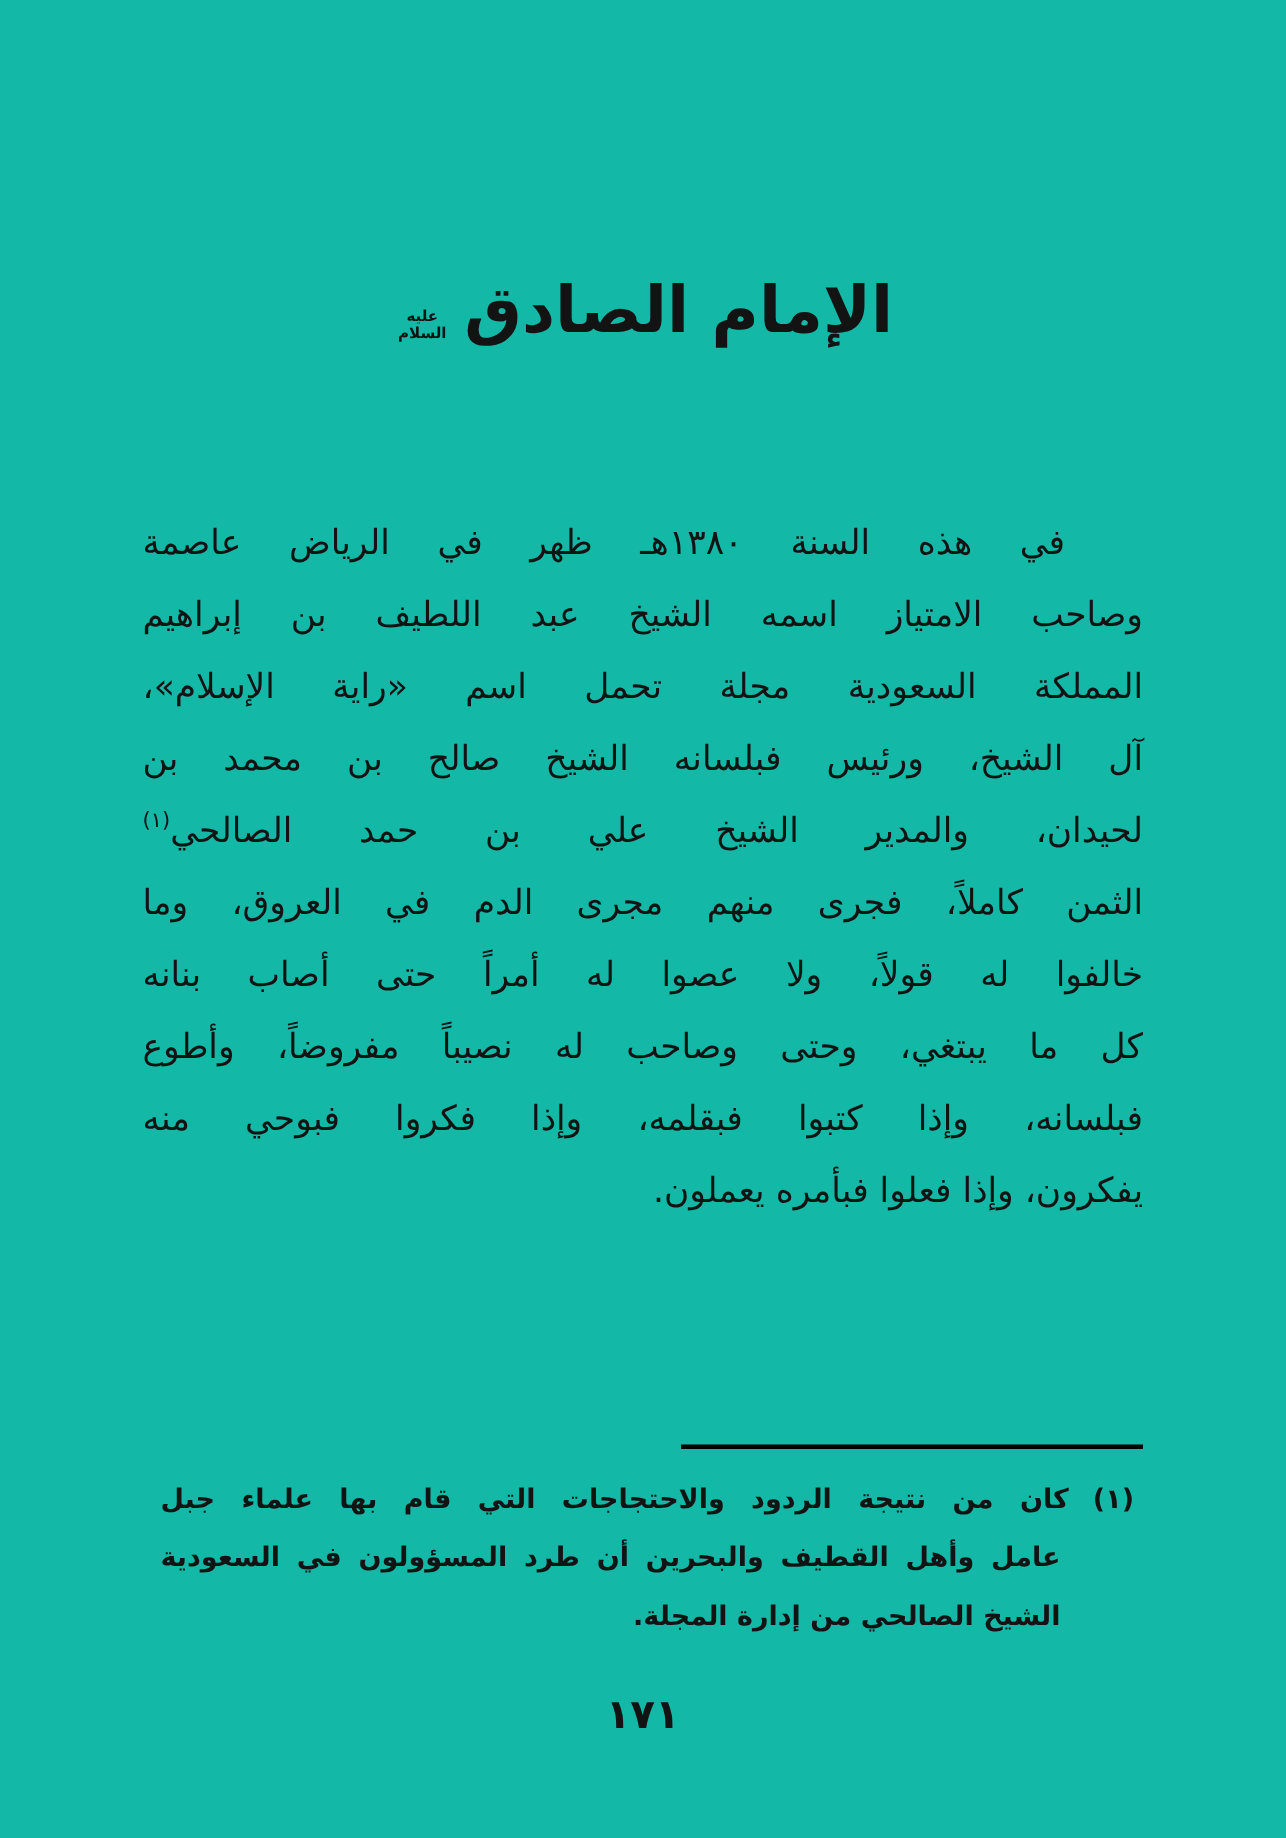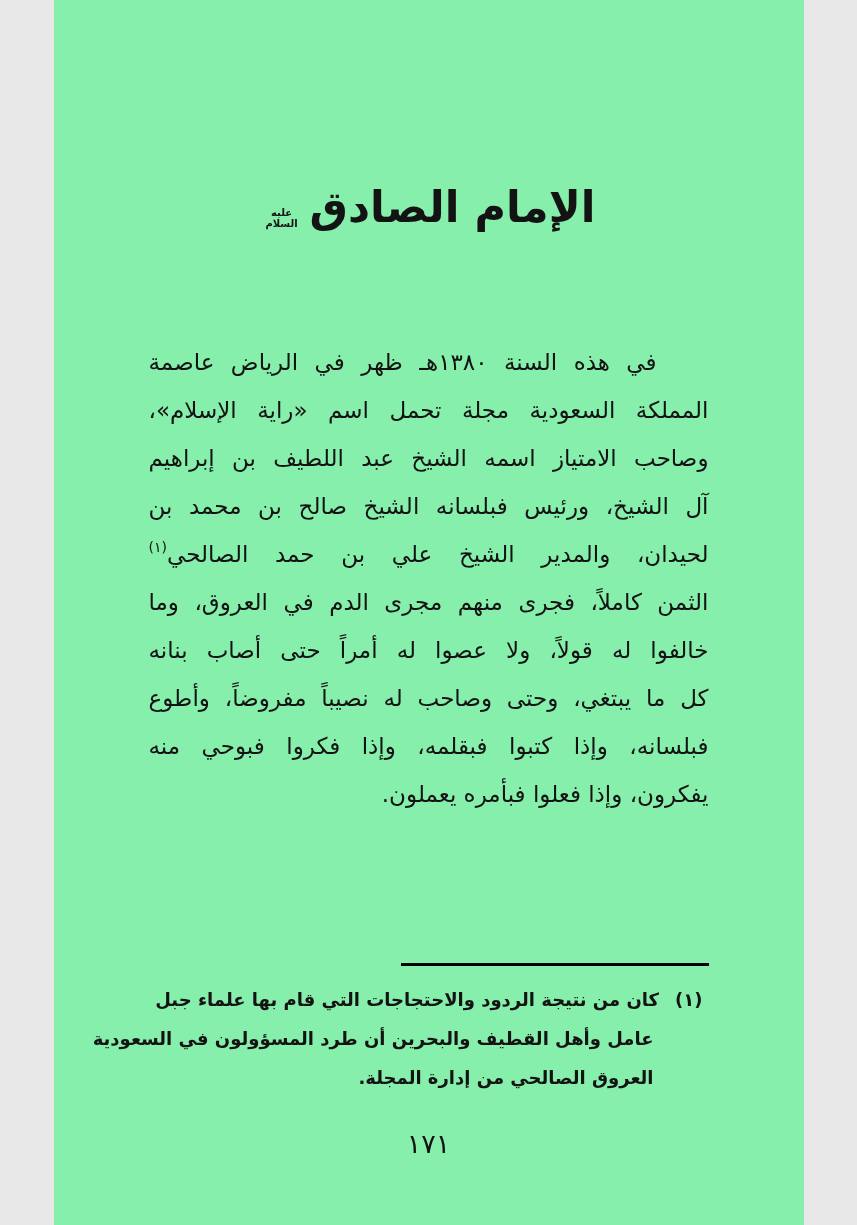--- a/index.html
+++ b/index.html
@@ -1,22 +1,22 @@
 <!DOCTYPE html>
 <html lang="ar" dir="rtl"><head>
 <meta charset="utf-8">
 <style>
   html, body { margin: 0; padding: 0; }
   body { background: #e8e8e8; }
   .page {
     position: relative;
-    width: 750px;
+    width: 857px;
     height: 1225px;
     margin: 0 auto;
-    background: #86efac;
+    background: #14b8a6;
     color: #131313;
     font-family: "DejaVu Sans", sans-serif;
     direction: rtl;
     overflow: hidden;
   }
 
   
   .title-row {
     position: absolute;
     top: 182px;
@@ -96,51 +96,51 @@
   .fn-marker { margin-left: 16px; }
 
   
   .page-number {
     position: absolute;
     top: 1128px;
     left: 0;
     right: 0;
     text-align: center;
     font-size: 27px;
-    font-weight: 400;
+    font-weight: 700;
     letter-spacing: 2px;
   }
 </style>
 </head>
 <body>
 
 <div class="page">
 
   <div class="title-row">
     <h1 class="title">الإمام الصادق</h1><span class="title-symbol">عليه السلام</span>
   </div>
 
   <div class="body-text">
     <div class="body-line indent">في هذه السنة ١٣٨٠هـ ظهر في الرياض عاصمة</div>
+    <div class="body-line">وصاحب الامتياز اسمه الشيخ عبد اللطيف بن إبراهيم</div>
     <div class="body-line">المملكة السعودية مجلة تحمل اسم «راية الإسلام»،</div>
-    <div class="body-line">وصاحب الامتياز اسمه الشيخ عبد اللطيف بن إبراهيم</div>
     <div class="body-line">آل الشيخ، ورئيس فبلسانه الشيخ صالح بن محمد بن</div>
     <div class="body-line"><span>لحيدان، والمدير الشيخ علي بن حمد الصالحي</span><sup class="fn-ref">(١)</sup></div>
     <div class="body-line">الثمن كاملاً، فجرى منهم مجرى الدم في العروق، وما</div>
     <div class="body-line">خالفوا له قولاً، ولا عصوا له أمراً حتى أصاب بنانه</div>
     <div class="body-line">كل ما يبتغي، وحتى وصاحب له نصيباً مفروضاً، وأطوع</div>
     <div class="body-line">فبلسانه، وإذا كتبوا فبقلمه، وإذا فكروا فبوحي منه</div>
     <div class="body-line last">يفكرون، وإذا فعلوا فبأمره يعملون.</div>
   </div>
 
   <div class="fn-rule"></div>
 
   <div class="footnote">
     <div class="fn-line first">
       <span class="fn-marker">(١)</span><span>كان من نتيجة الردود والاحتجاجات التي قام بها علماء جبل</span>
     </div>
     <div class="fn-line">عامل وأهل القطيف والبحرين أن طرد المسؤولون في السعودية</div>
-    <div class="fn-line last">العروق الصالحي من إدارة المجلة.</div>
+    <div class="fn-line last">الشيخ الصالحي من إدارة المجلة.</div>
   </div>
 
   <div class="page-number">١٧١</div>
 
 </div>
 
 </body></html>

